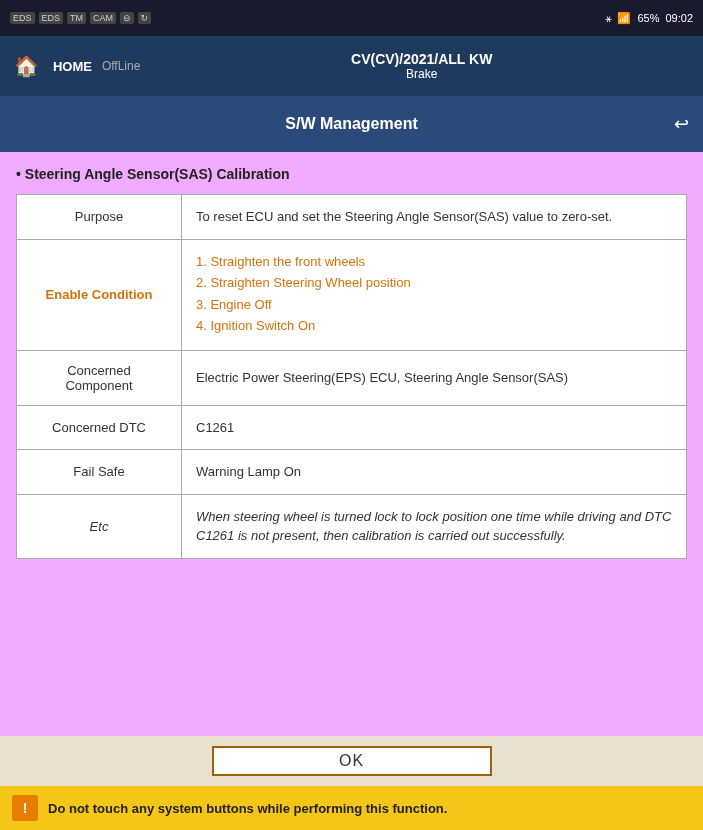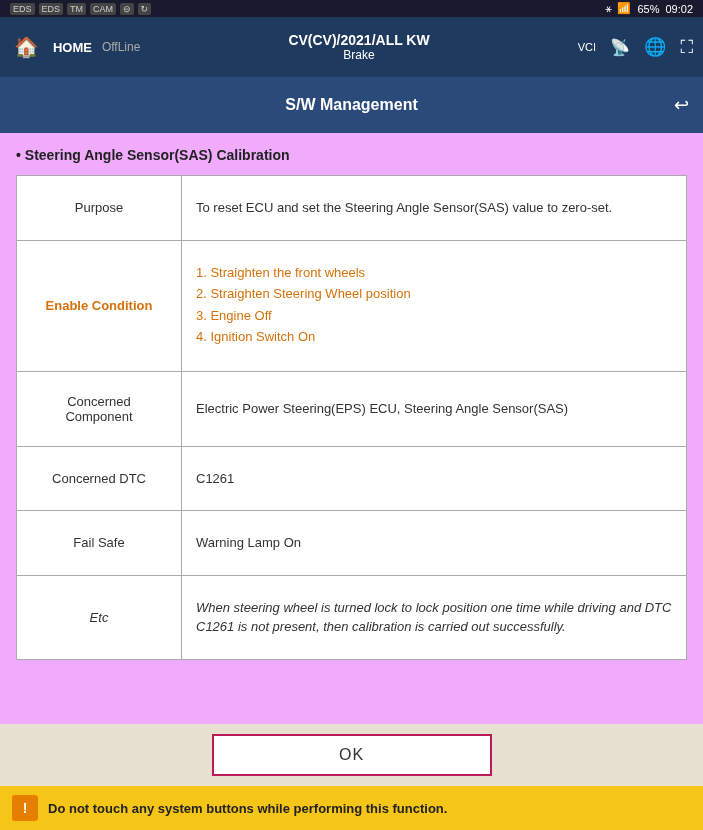--- a/index.html
+++ b/index.html
@@ -10,21 +10,21 @@
       background: #e8e0d0;
       overflow: hidden;
       display: flex;
       flex-direction: column;
     }
 
     
     .status-bar {
       background: #1a1a2e;
       color: white;
-      height: 17px;
+      height: 36px;
       display: flex;
       align-items: center;
       justify-content: space-between;
       padding: 0 10px;
       font-size: 11px;
     }
     .status-left { display: flex; gap: 4px; align-items: center; }
     .status-right { display: flex; gap: 6px; align-items: center; font-size: 11px; }
     .status-icon {
       background: #444;
@@ -133,21 +133,21 @@
     }
     .info-table tr {
       border-bottom: 1px solid #aaa;
     }
     .info-table tr:last-child {
       border-bottom: none;
       font-style: italic;
     }
     .info-table td {
       border-right: 1px solid #aaa;
-      padding: 22px 14px;
+      padding: 12px 14px;
       vertical-align: middle;
       font-size: 13px;
       color: #333;
       margin-left: 22px;
     }
     .info-table td:last-child {
       border-right: none;
     }
     .label-cell {
       width: 165px;
@@ -174,25 +174,25 @@
     }
 
     
     .bottom-area {
       background: #e8e0d0;
       padding: 10px 16px;
       display: flex;
       justify-content: center;
     }
     .ok-button {
-      border: 2px solid #be185d;
+      border: 2px solid #a16207;
       background: white;
       color: #333;
       font-size: 16px;
-      padding: 10px 0;
+      padding: 4px 0;
       width: 280px;
       cursor: pointer;
       font-weight: normal;
       letter-spacing: 1px;
     }
 
     
     .warning-bar {
       background: #f5c518;
       height: 44px;
@@ -241,26 +241,20 @@
 </div>
 
 <div class="nav-bar">
   <div class="nav-home-btn">🏠</div>
   <span class="nav-home-label">HOME</span>
   <span class="nav-offline">OffLine</span>
   <div class="nav-center">
     <span class="nav-vehicle">CV(CV)/2021/ALL KW</span>
     <span class="nav-brake">Brake</span>
   </div>
-  <div class="nav-right">
-    <span class="nav-vci">VCI</span>
-    <span class="wifi-icon">📡</span>
-    <span class="globe-icon">🌐</span>
-    <span class="expand-icon">⛶</span>
-  </div>
 </div>
 
 <div class="sw-header">
   <span class="sw-title">S/W Management</span>
   <span class="sw-back-icon">↩</span>
 </div>
 
 <div class="main-content">
   <div class="section-title">• Steering Angle Sensor(SAS) Calibration</div>
 

